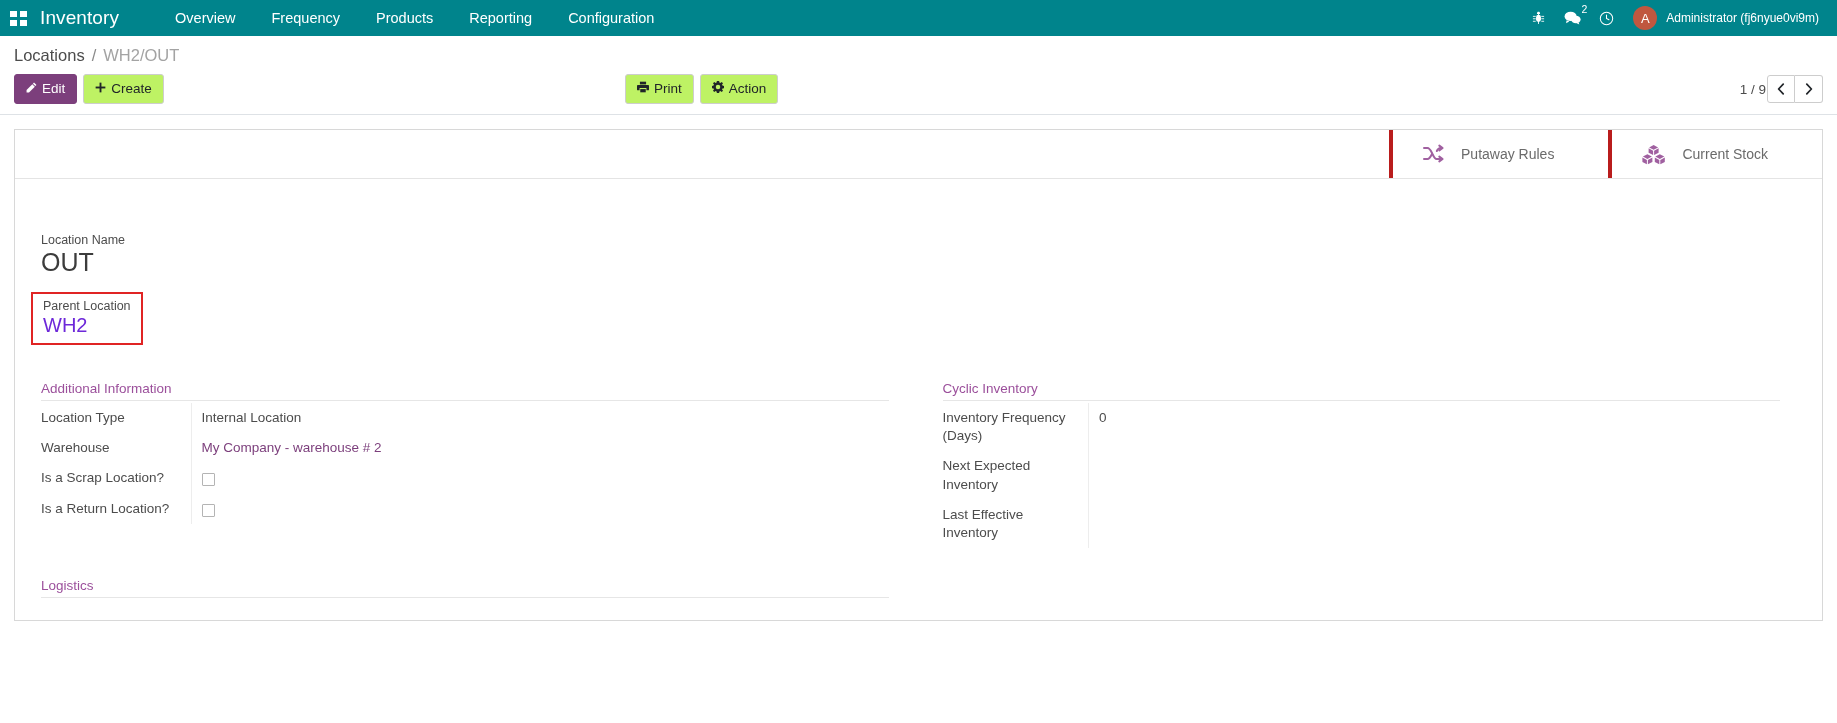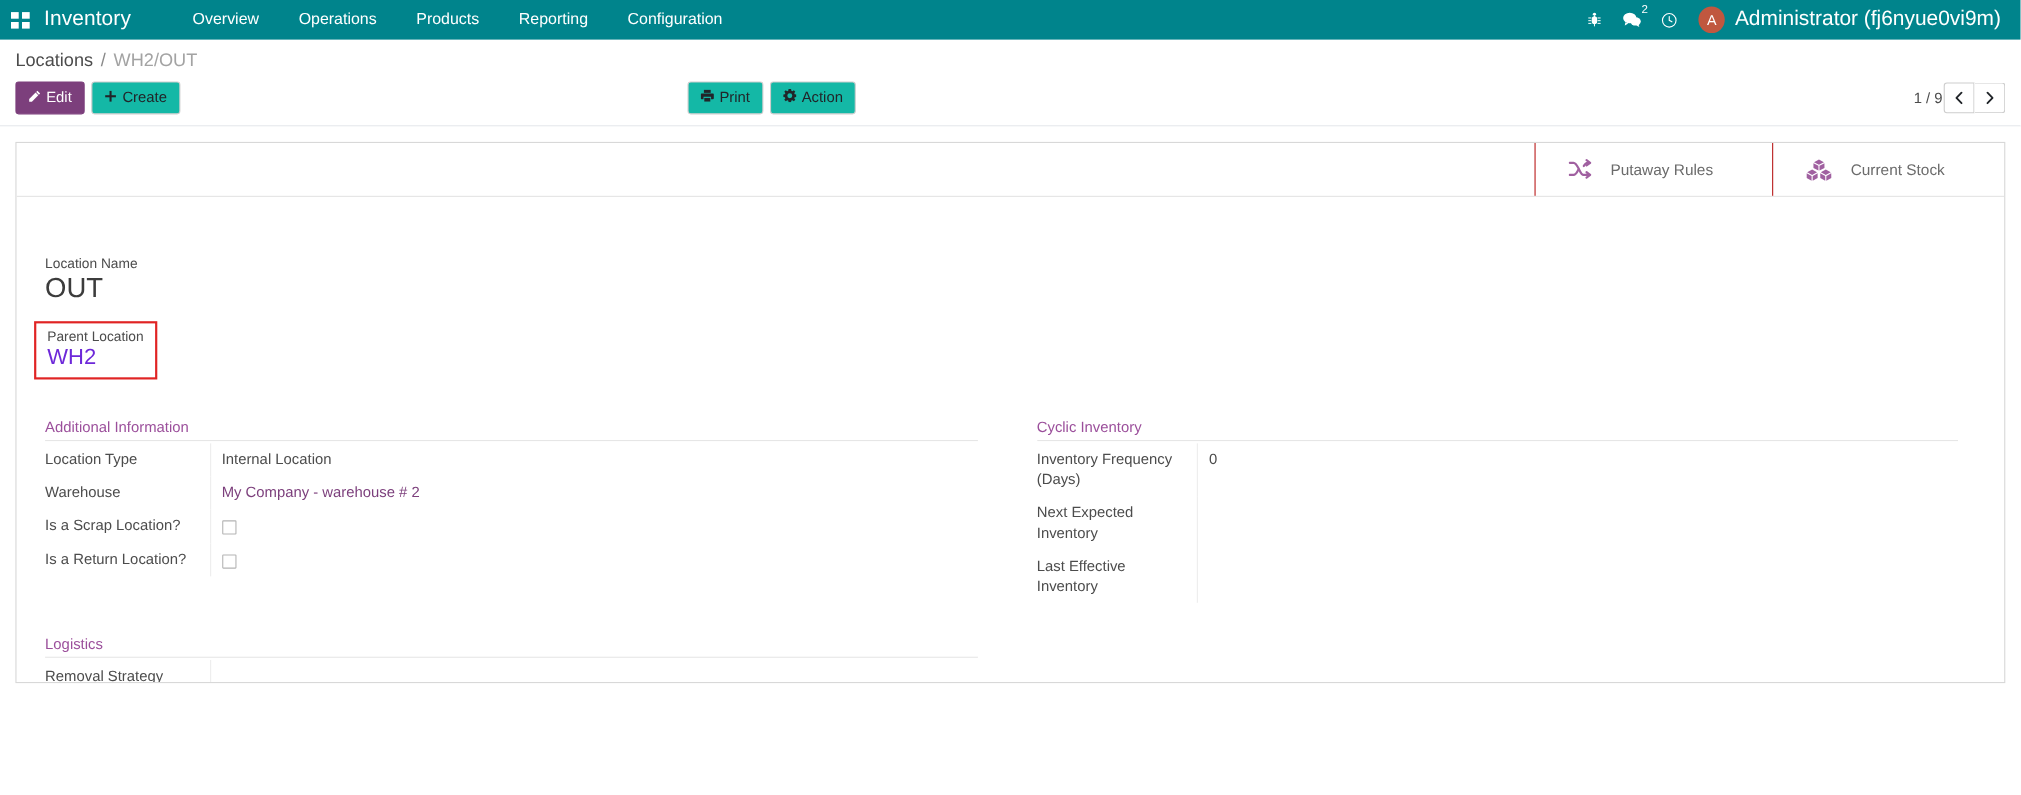--- a/index.html
+++ b/index.html
@@ -78,21 +78,21 @@
   }
   .avatar {
     width: 24px; height: 24px;
     border-radius: 50%;
     background: #c0573f;
     color: #ffffff;
     font-size: 13px;
     display: flex; align-items: center; justify-content: center;
     font-weight: 400;
   }
-  .user-name { font-size: 19px; color: #ffffff; white-space: nowrap; }
+  .user-name { font-size: 12px; color: #ffffff; white-space: nowrap; }
 
   
   .control-panel {
     background: #ffffff;
     border-bottom: 1px solid #dee2e6;
     padding: 0;
   }
   .breadcrumb-row {
     padding: 10px 14px 2px 14px;
     font-size: 16.5px;
@@ -109,21 +109,21 @@
 
   .buttons-row {
     display: flex;
     padding: 7px 14px 10px 14px;
     position: relative;
     min-height: 44px;
   }
   .btn {
     font-size: 13.5px;
     border: 1px solid #cdcdcd;
-    background: #14b8a6;
+    background: #bef264;
     color: #212529;
     border-radius: 3px;
     padding: 5px 11px;
     cursor: pointer;
     display: inline-flex;
     align-items: center;
     gap: 5px;
     white-space: nowrap;
     font-family: "Liberation Sans", sans-serif;
     line-height: 1.35;
@@ -177,21 +177,21 @@
     display: flex;
     justify-content: flex-end;
     border-bottom: 1px solid #e4e4e4;
     height: 49px;
   }
   .stat-btn {
     display: flex;
     align-items: center;
     gap: 16px;
     padding: 0 54px 0 30px;
-    border-left: 1px solid #b91c1c;
+    border-left: 4px solid #b91c1c;
     cursor: pointer;
     min-width: 196px;
     color: #7c3f7c;
   }
   .stat-label {
     font-size: 14px;
     color: #6b6b6b;
     white-space: nowrap;
   }
   .stat-icon { color: #a060a0; display: flex; align-items: center; }
@@ -282,21 +282,21 @@
   <div class="apps-grid">
     <i></i>
       <i></i>
       <i></i>
       <i></i>
   </div>
   <div class="brand">Inventory</div>
 
   <div class="nav-menu">
     <div class="nav-item">Overview</div>
-    <div class="nav-item">Operations</div>
+    <div class="nav-item">Frequency</div>
     <div class="nav-item">Products</div>
     <div class="nav-item">Reporting</div>
     <div class="nav-item">Configuration</div>
   </div>
 
   <div class="nav-right">
     <div class="nav-icon" title="debug">
       <svg width="13" height="14" viewBox="0 0 14 16" fill="#ffffff">
         <path d="M7 0.8c-1 0-1.8.8-1.8 1.8 0 .3.1.6.2.8H8.6c.1-.2.2-.5.2-.8C8.8 1.6 8 .8 7 .8z"></path>
         <rect x="4.2" y="4.4" width="5.6" height="8.2" rx="2.8"></rect>
@@ -498,27 +498,17 @@
                     <span class="empty-val"></span>
                   </td>
             </tr>
           </tbody>
             </table>
         </div>
       </div>
 
       <div class="logistics">
         <div class="group-title">Logistics</div>
-        <table class="ftable">
-          <tbody>
-              <tr>
-            <td class="lbl">Removal Strategy</td>
-            <td class="val">
-                  <span class="empty-val"></span>
-                </td>
-          </tr>
-        </tbody>
-          </table>
       </div>
 
     </div>
   </div>
 </div>
 
 </body></html>

